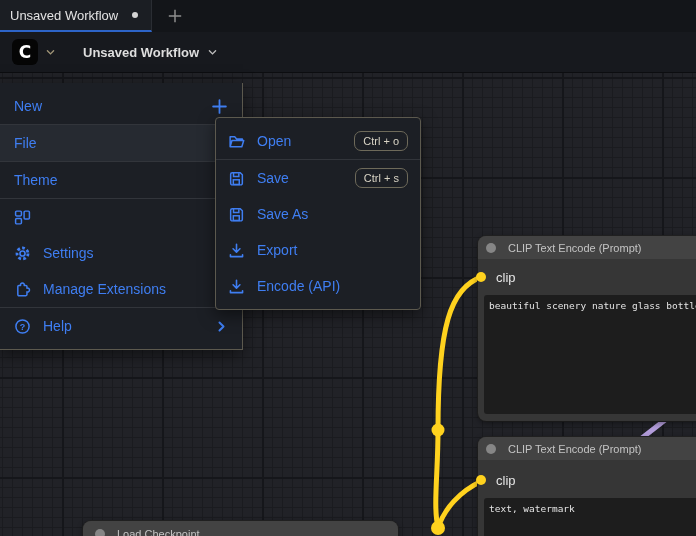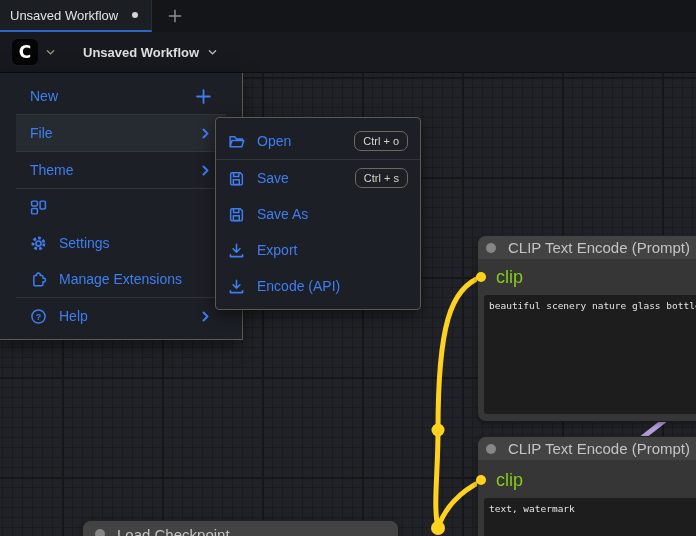--- a/index.html
+++ b/index.html
@@ -30,27 +30,27 @@
   .node {
     position:absolute; z-index:2;
     background:#363636; border-radius:8px;
     box-shadow:0 2px 6px rgba(0,0,0,.45), 0 0 0 1px #242424;
   }
   .node-header {
     height:23px; background:#434343; border-radius:8px 8px 0 0;
     display:flex; align-items:center; gap:12px; padding:0 8px;
   }
   .hdot { width:10px; height:10px; border-radius:50%; background:#868686; flex:0 0 auto; }
-  .ntitle { font-size:15px; color:#c4c4c4; white-space:nowrap; }
+  .ntitle { font-size:11px; color:#c4c4c4; white-space:nowrap; }
   .slot { position:absolute; left:0; height:20px; display:flex; align-items:center; padding-left:18px; }
   .port {
     position:absolute; left:-2px; top:50%; margin-top:-5px;
     width:10px; height:10px; border-radius:50%;
   }
-  .slot-label { font-size:18px; color:#84cc16; }
+  .slot-label { font-size:13px; color:#e5e5e5; }
   .ntext {
     position:absolute; background:#1d1d1d; border-radius:3px;
     color:#e4e4e4; font-family:"DejaVu Sans Mono", monospace;
     font-size:9.5px; line-height:13px; padding:4px 5px;
     white-space:pre; overflow:hidden;
   }
   #node1 { left:478px; top:163px; width:300px; height:185px; }
   #node1 .slot { top:31px; }
   #node1 .ntext { top:59px; left:6px; width:288px; height:119px; }
   #node2 { left:478px; top:364px; width:300px; height:172px; }
@@ -90,21 +90,21 @@
     color:#fff; font-size:17px; font-weight:800; font-family:"DejaVu Sans", sans-serif;
   }
   #wf-btn { display:flex; align-items:center; gap:8px; margin-left:27px; cursor:pointer; }
   #wf-name { font-size:13px; font-weight:600; color:#dedede; }
 
   
   .panel {
     position:absolute; z-index:10; background:#1c1f25;
     border:1px solid #5c594e; box-shadow:0 5px 16px rgba(0,0,0,.5);
   }
-  #main-menu { left:-1px; top:73px; width:244px; padding:5px 16px; border-top:none; }
+  #main-menu { left:-1px; top:83px; width:244px; padding:5px 0; border-top:none; }
   #file-submenu { left:215px; top:117px; width:206px; padding:5px 0; border-radius:4px; }
   .menu-item {
     height:36px; display:flex; align-items:center; padding:0 14px;
     color:#3f7ef2; font-size:14px; cursor:pointer; white-space:nowrap;
   }
   .menu-item.highlight { background:#262a31; }
   .menu-item .mi-icon { width:17px; height:17px; margin-right:12px; flex:0 0 auto; display:flex; }
   .menu-item .right { margin-left:auto; display:flex; }
   .sep { height:1px; background:#32353b; }
   kbd {

